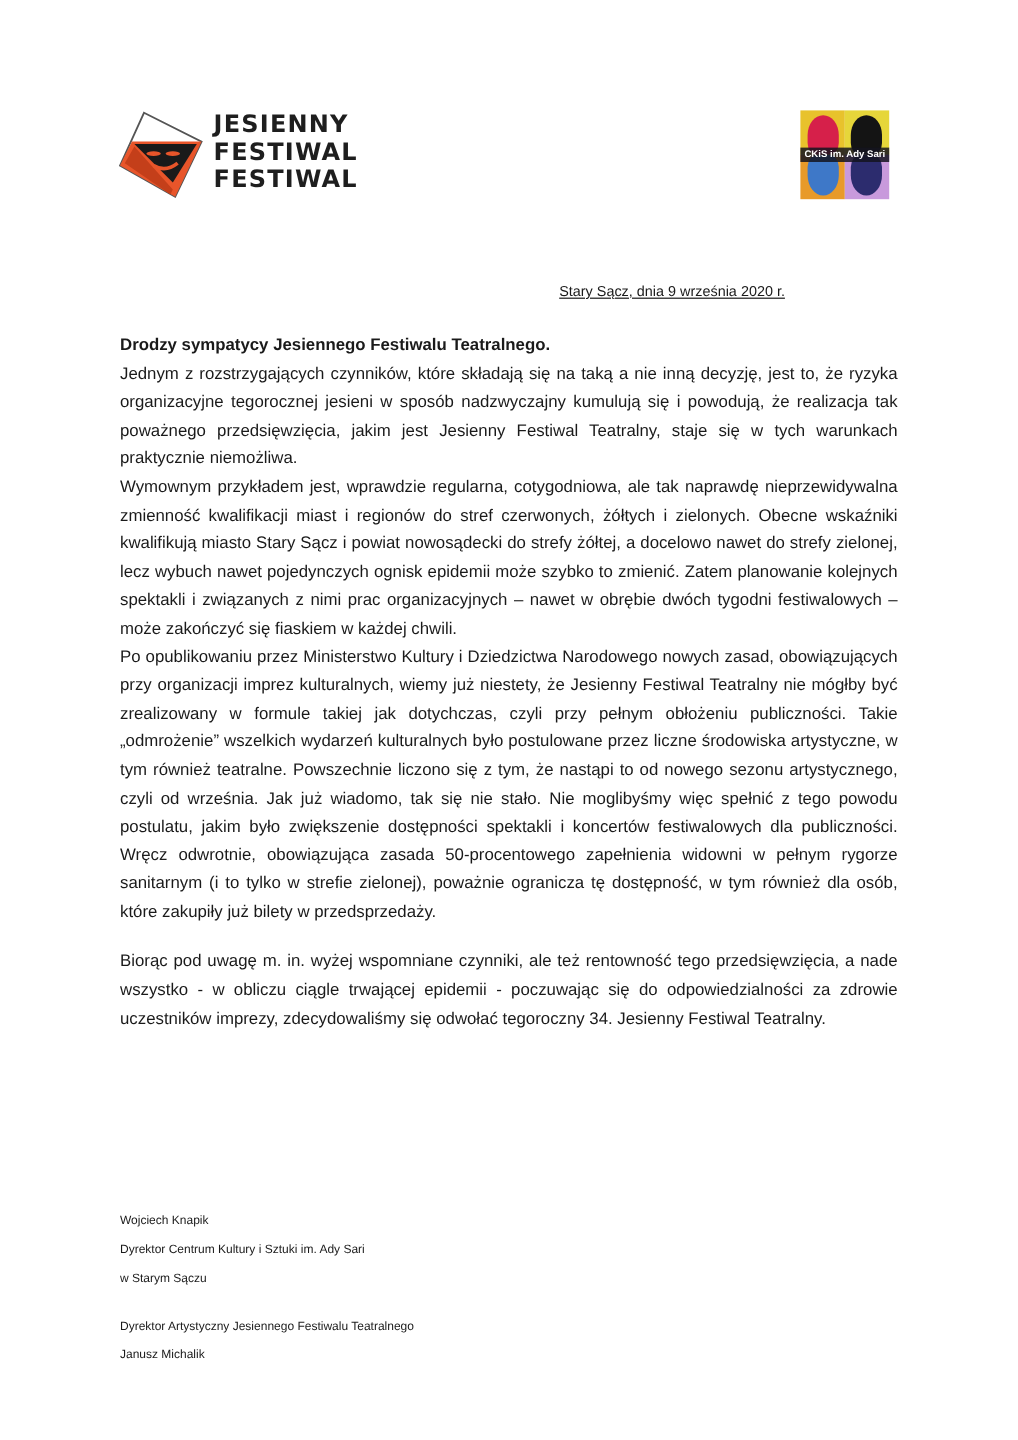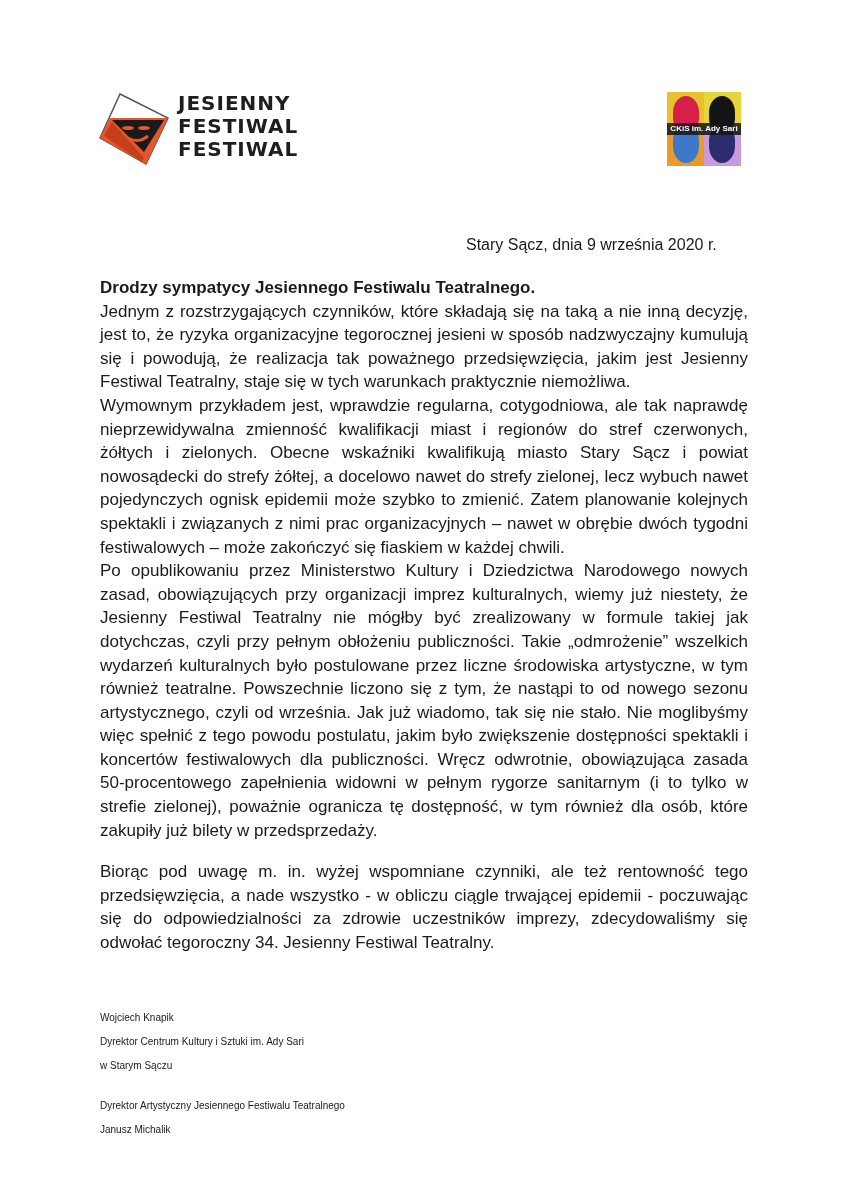--- a/index.html
+++ b/index.html
@@ -6,22 +6,22 @@
   body { width: 848px; height: 1200px; position: relative; overflow: hidden;
          font-family: "Liberation Sans", sans-serif; color: #1a1a1a; }
   .logo { position: absolute; left: 98px; top: 88px; width: 220px; height: 80px; }
   .logo svg { position: absolute; left: 0; top: 0; }
   .logo-text { position: absolute; left: 80px; top: 4px; font-family: "DejaVu Sans", sans-serif;
                font-weight: bold; font-size: 20px; line-height: 23px; letter-spacing: 1px; color: #1e1e1e; }
   .ckis { position: absolute; left: 667px; top: 92px; width: 54px; height: 74px; }
   .ckis .q { position: absolute; width: 37px; height: 37px; overflow: hidden; }
   .ckis .label { position: absolute; left: 0; top: 31px; width: 74px; height: 12px; background: rgba(20,20,30,0.85);
                  color: #fff; font-size: 8px; font-weight: bold; text-align: center; line-height: 12px; }
-  .date { position: absolute; left: 466px; top: 236px; font-size: 16px; }
-  .body { position: absolute; left: 100px; top: 276px; width: 648px; font-size: 17px; line-height: 23.6px; }
+  .date { position: absolute; left: 466px; top: 236px; font-size: 12px; text-decoration: underline; }
+  .body { position: absolute; left: 100px; top: 276px; width: 648px; font-size: 14px; line-height: 23.6px; }
   .body p { margin: 0; text-align: justify; }
   .b { font-weight: bold; }
   .gap { height: 18px; }
   .sig { position: absolute; left: 100px; font-size: 10px; line-height: 24px; }
 </style>
 </head>
 <body>
 
 <div class="logo">
   <svg width="80" height="80" viewBox="0 0 80 80">

